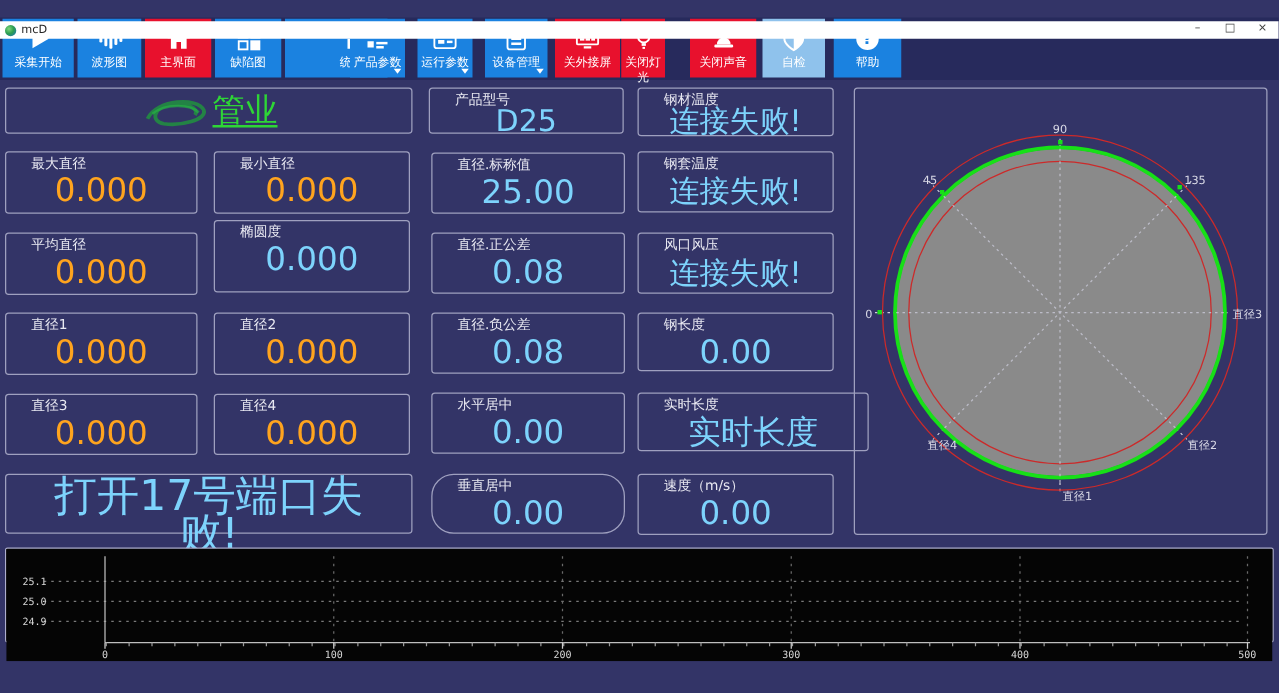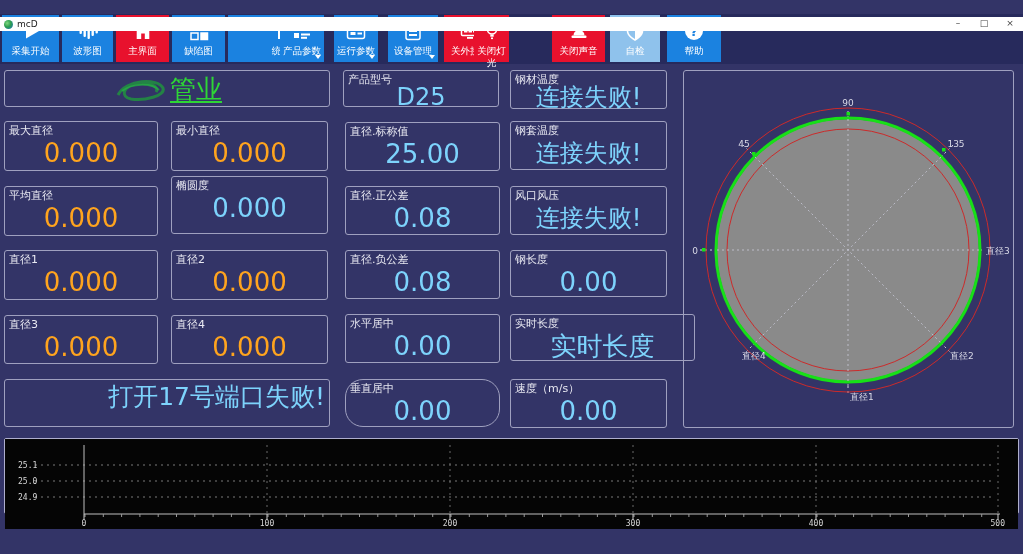--- a/index.html
+++ b/index.html
@@ -19,28 +19,28 @@
   .toolbar{position:absolute;top:14px;left:0;width:1023px;height:50px;background:#272a5c;}
   .tbtn{position:absolute;top:1px;height:47px;background:#1b82e0;color:#fff;text-align:center;cursor:pointer;}
   .tbtn.red{background:#e8112d;}
   .tbtn.light{background:#8fc2ec;}
   .tbtn .icon{height:26px;margin-top:3px;display:flex;align-items:center;justify-content:center;}
   .tbtn .blabel{display:block;font-size:9.5px;line-height:12px;margin-top:1px;}
   .dd-arrow{position:absolute;right:3px;bottom:3px;width:0;height:0;
     border-left:3.5px solid transparent;border-right:3.5px solid transparent;border-top:4px solid #fff;}
   
   .panel{position:absolute;border:1px solid #9fa0bf;border-radius:3px;box-sizing:border-box;
-    padding:2px 4px;background:transparent;}
+    padding:2px 20px;background:transparent;}
   .plabel{display:block;font-size:11px;line-height:14px;color:#e9e9f2;}
   .pvalue{display:block;text-align:center;font-size:26px;line-height:30px;font-weight:400;}
   .orange{color:#ffa41e;}
   .green{color:#7dd3fc;}
   .panel.compact .pvalue{font-size:24px;line-height:20px;}
   .panel.fail .pvalue{font-size:24px;}
-  .panel.alarm .pvalue{font-size:25px;line-height:30px;text-align:right;}
+  .panel.alarm .pvalue{font-size:34px;line-height:30px;}
   
   .logo-panel{display:flex;align-items:center;justify-content:center;}
   .logo-text{font-size:26px;color:#2ed636;text-decoration:underline;text-underline-offset:3px;line-height:30px;}
   
   .polar-panel{padding:0;}
   .chart-panel{padding:0;background:#050505;border:1px solid #aeaecd;border-radius:2px;}
   svg{display:block;}
 </style>
 </head>
 <body>
@@ -162,21 +162,21 @@
           <rect x="14" y="7" width="3" height="2" fill="#fff"></rect>
         <rect x="5" y="10.5" width="3.5" height="2" fill="#fff"></rect>
           <rect x="9.5" y="10.5" width="3.5" height="2" fill="#fff"></rect>
           <rect x="14" y="10.5" width="3" height="2" fill="#fff"></rect>
         <rect x="8" y="17" width="6" height="1.8" fill="#fff"></rect>
       </svg>
     </span>
     <span class="blabel">关外接屏</span>
   </div>
 
-  <div class="tbtn red" style="left:474px;width:35px;">
+  <div class="tbtn red" style="left:497px;width:35px;">
     <span class="icon">
       <svg width="22" height="22" stroke="#fff" stroke-width="1.5" fill="none">
         <circle cx="11" cy="9.5" r="4.5"></circle>
         <line x1="11" y1="1.5" x2="11" y2="3.2"></line>
           <line x1="4.2" y1="4" x2="5.6" y2="5.4"></line>
         <line x1="17.8" y1="4" x2="16.4" y2="5.4"></line>
           <line x1="2.5" y1="9.5" x2="4.2" y2="9.5"></line>
         <line x1="17.8" y1="9.5" x2="19.5" y2="9.5"></line>
         <rect x="9.3" y="14.5" width="3.4" height="2.2" fill="#fff" stroke="none"></rect>
         <rect x="10" y="17.5" width="2" height="1.6" fill="#fff" stroke="none"></rect>

